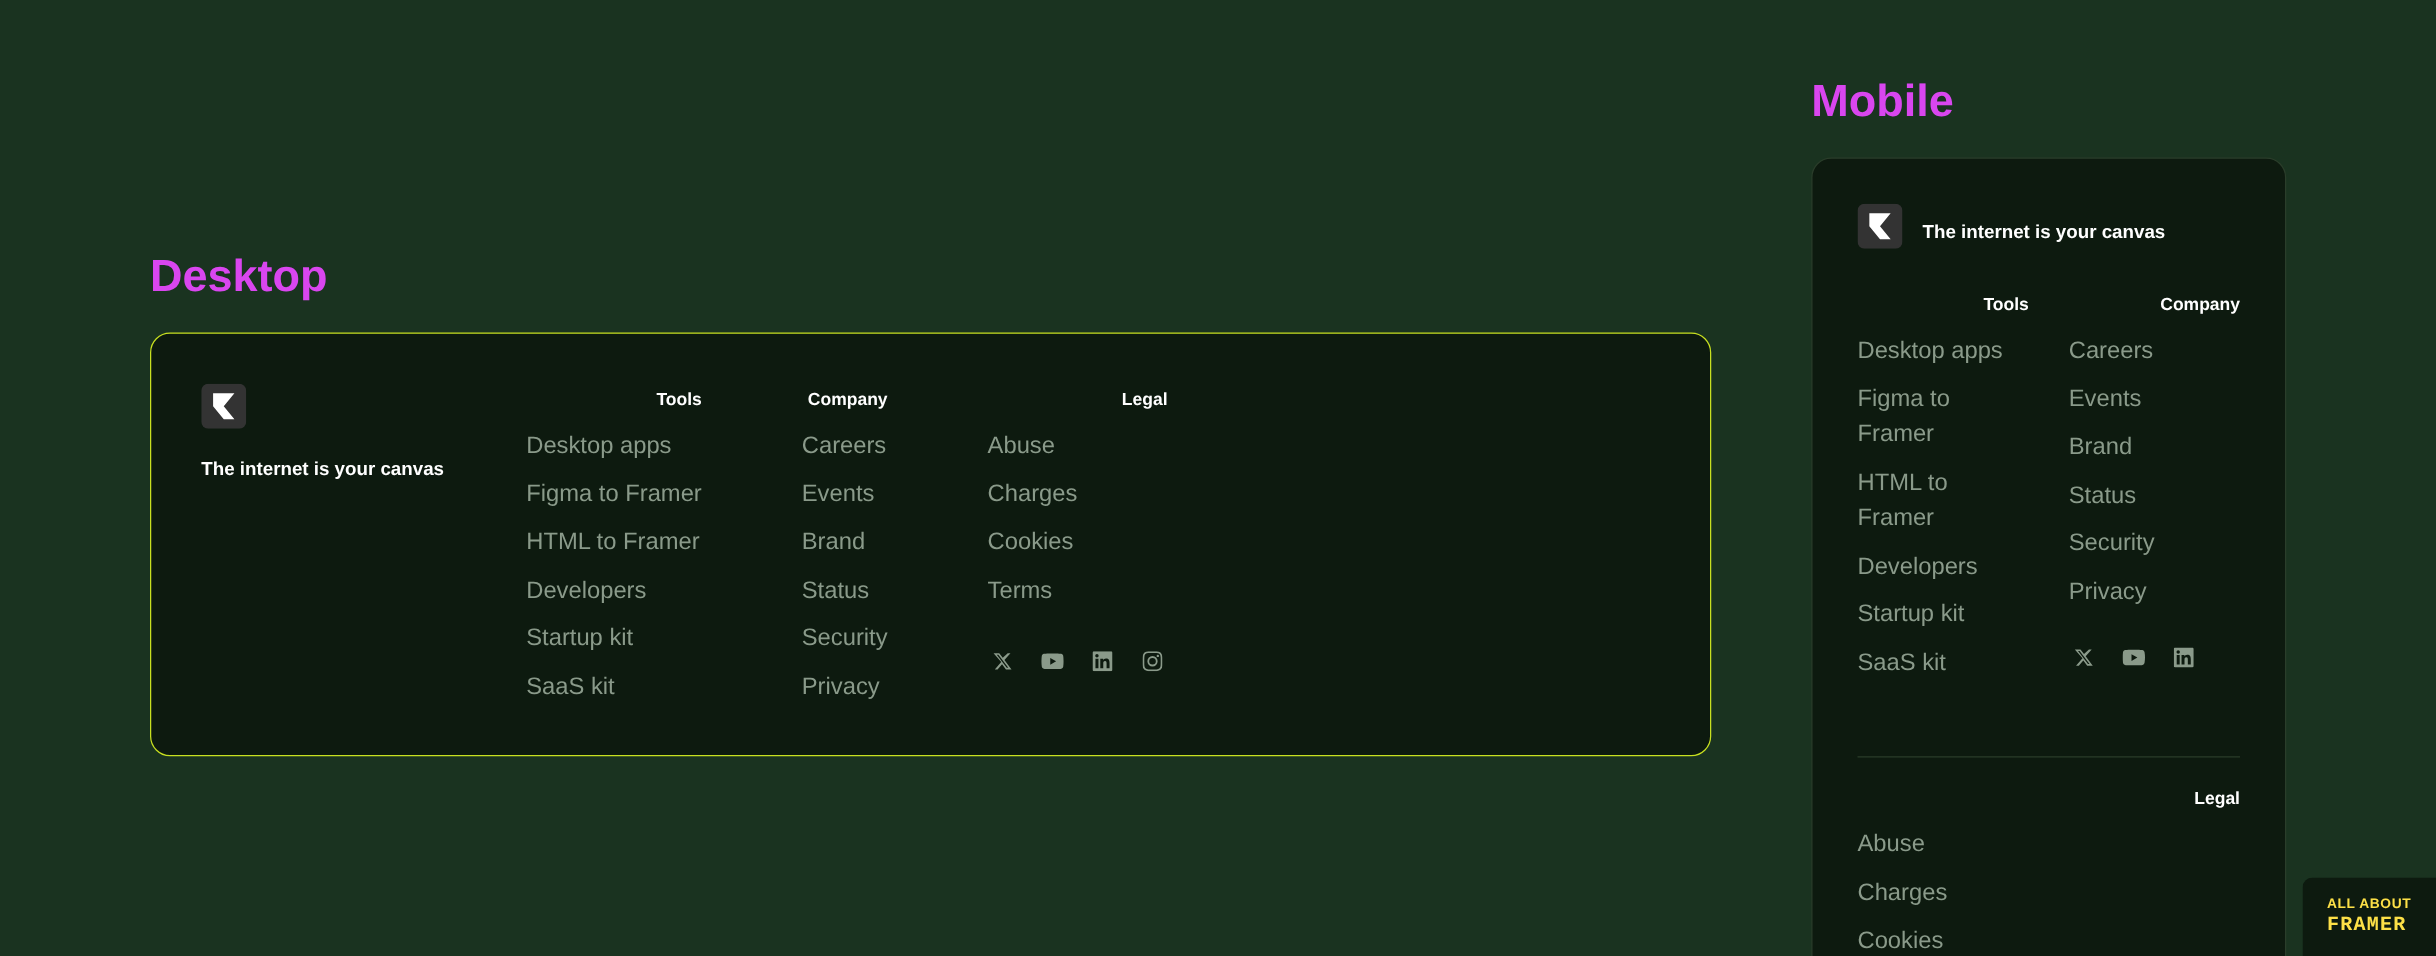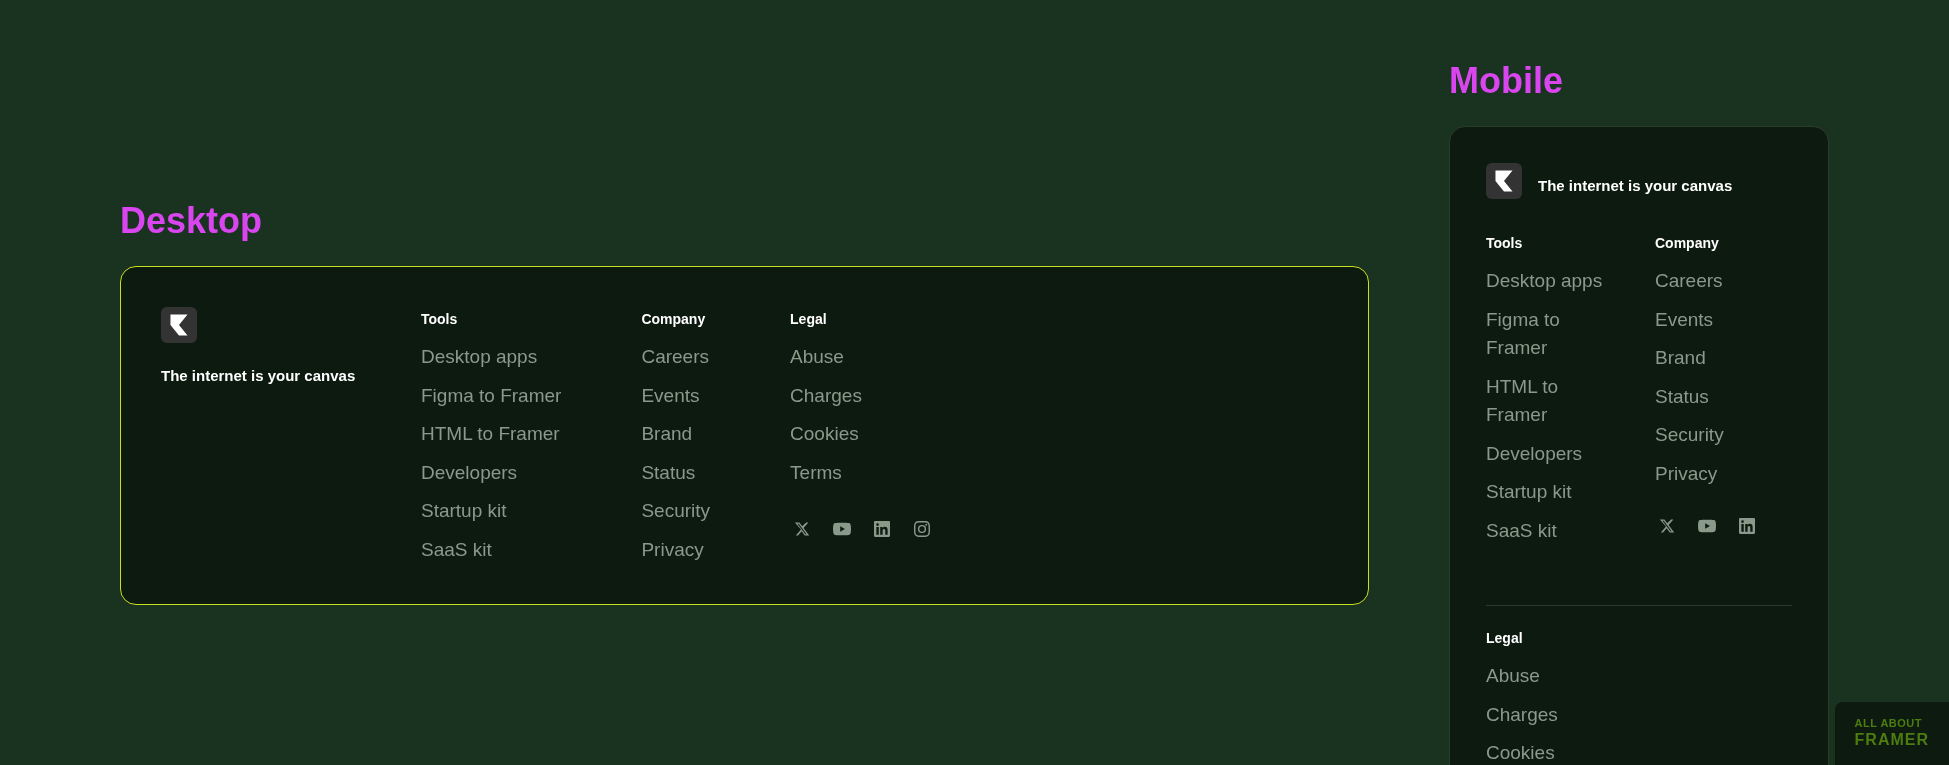--- a/index.html
+++ b/index.html
@@ -72,20 +72,21 @@
       display: flex;
       flex-direction: column;
       gap: 10px;
     }
 
     .nav-column-title {
       color: #ffffff;
       font-size: 14px;
       font-weight: 600;
       margin-bottom: 6px;
+      text-align: right;
     }
 
     .nav-link {
       color: #8a9a8a;
       font-size: 19px;
       cursor: pointer;
       text-decoration: none;
       line-height: 1.5;
     }
 
@@ -161,36 +162,37 @@
       flex-direction: column;
       gap: 10px;
     }
 
     
     .bottom-badge {
       position: fixed;
       bottom: 0;
       right: 0;
       background-color: #0d1a0f;
-      color: #4d7c0f;
+      color: #fde047;
       padding: 14px 20px;
       border-top-left-radius: 8px;
       font-size: 13px;
       font-weight: 700;
       line-height: 1.3;
     }
 
     .badge-line1 {
       font-size: 11px;
       letter-spacing: 0.5px;
     }
 
     .badge-line2 {
       font-size: 16px;
       letter-spacing: 1px;
+      font-family: Liberation Mono, monospace;
     }
   </style>
 </head>
 <body>
 
 <div class="page-container">
 
   <div class="desktop-section">
     <h2 class="section-title">Desktop</h2>
 

